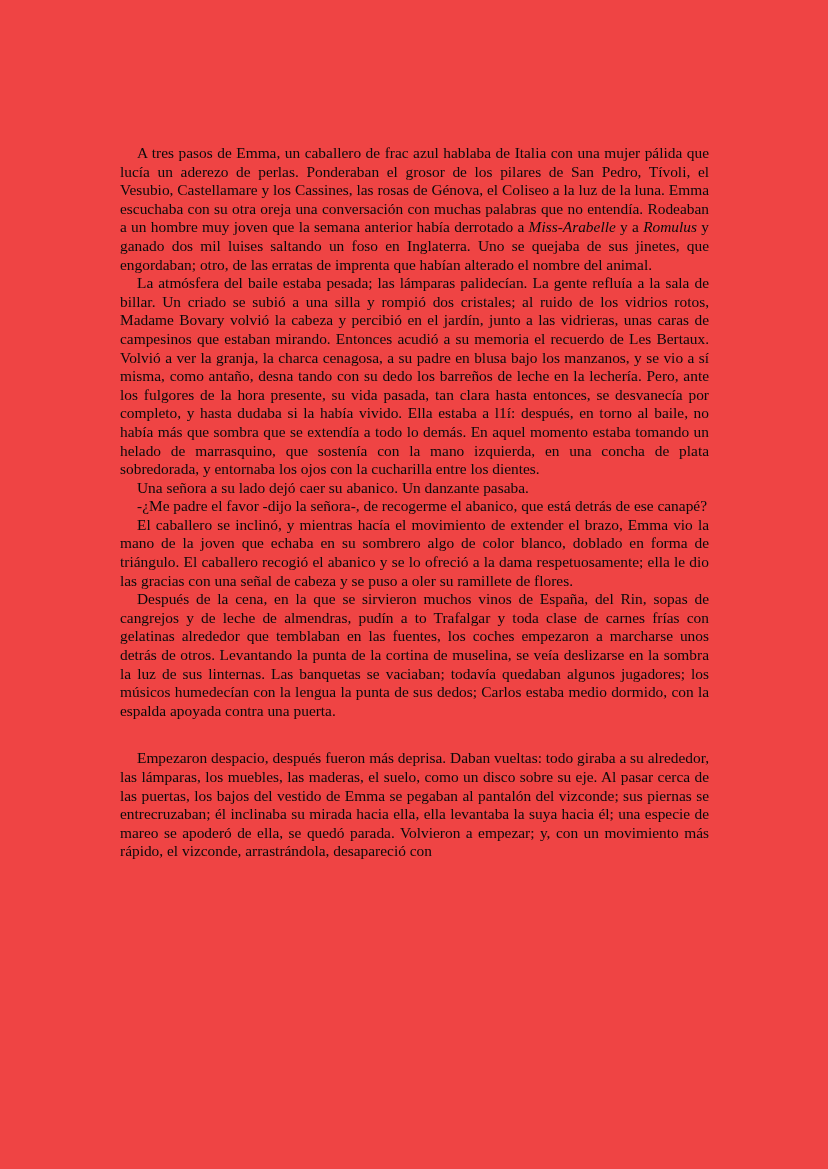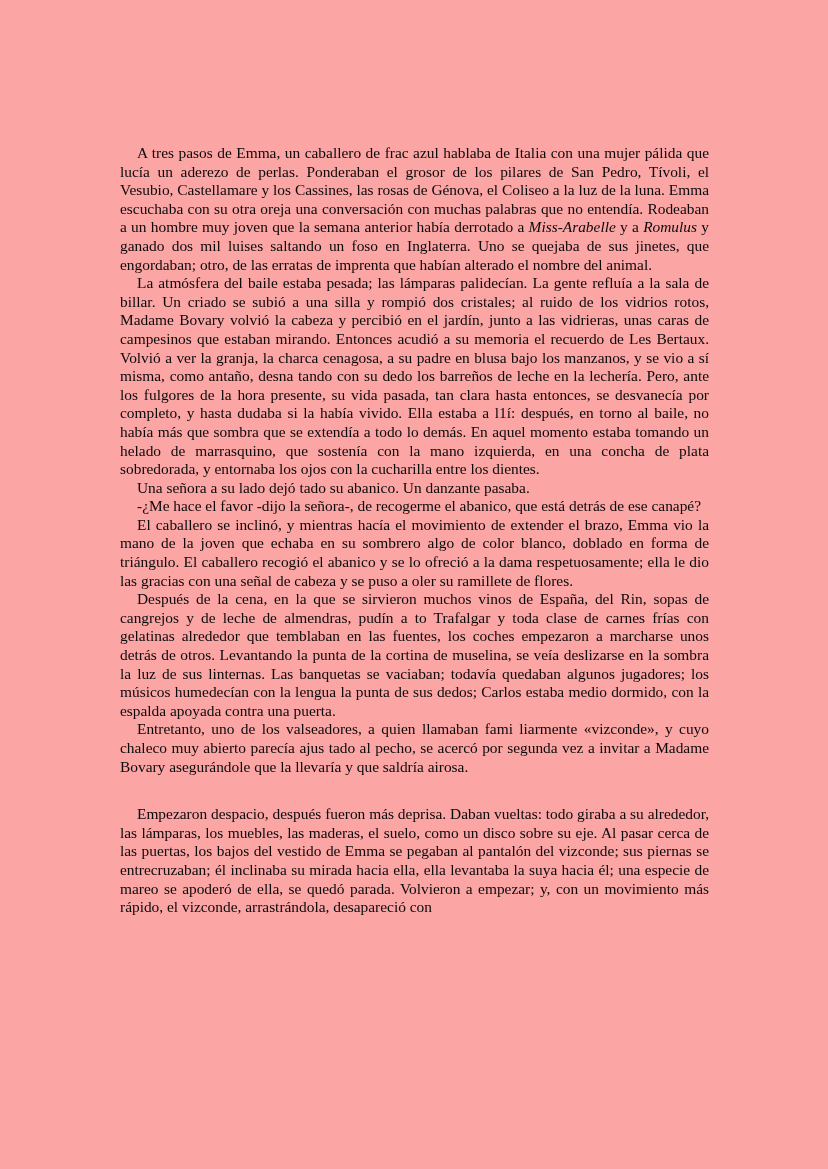--- a/index.html
+++ b/index.html
@@ -14,21 +14,21 @@
     color: #0a0a0a;
     position: relative;
     overflow: hidden;
   }
   .page {
     position: absolute;
     left: 0;
     top: 0;
     width: 828px;
     height: 1169px;
-    background: #fca5a5;
+    background: #ef4444;
   }
   .text-block {
     position: absolute;
     left: 120px;
     top: 144px;
     width: 589px;
   }
   .para {
     margin: 0;
     text-align: justify;
@@ -48,20 +48,19 @@
     font-style: italic;
   }
 </style>
 </head>
 <body style="background: rgb(255, 255, 255); color: rgb(10, 10, 10);">
 
 <div class="page">
   <div class="text-block" id="text-block">
       <p class="para">A tres pasos de Emma, un caballero de frac azul hablaba de Italia con una mujer pálida que lucía un aderezo de perlas. Ponderaban el grosor de los pilares de San Pedro, Tívoli, el Vesubio, Castellamare y los Cassines, las rosas de Génova, el Coliseo a la luz de la luna. Emma escuchaba con su otra oreja una conversación con muchas palabras que no entendía. Rodeaban a un hombre muy joven que la semana anterior había derrotado a <i>Miss-Arabelle</i> y a <i>Romulus</i> y ganado dos mil luises saltando un foso en Inglaterra. Uno se quejaba de sus jinetes, que engordaban; otro, de las erratas de imprenta que habían alterado el nombre del animal.</p>
       <p class="para">La atmósfera del baile estaba pesada; las lámparas palidecían. La gente refluía a la sala de billar. Un criado se subió a una silla y rompió dos cristales; al ruido de los vidrios rotos, Madame Bovary volvió la cabeza y percibió en el jardín, junto a las vidrieras, unas caras de campesinos que estaban mirando. Entonces acudió a su memoria el recuerdo de Les Bertaux. Volvió a ver la granja, la charca cenagosa, a su padre en blusa bajo los manzanos, y se vio a sí misma, como antaño, desna tando con su dedo los barreños de leche en la lechería. Pero, ante los fulgores de la hora presente, su vida pasada, tan clara hasta entonces, se desvanecía por completo, y hasta dudaba si la había vivido. Ella estaba a l1í: después, en torno al baile, no había más que sombra que se extendía a todo lo demás. En aquel momento estaba tomando un helado de marrasquino, que sostenía con la mano izquierda, en una concha de plata sobredorada, y entornaba los ojos con la cucharilla entre los dientes.</p>
-      <p class="para">Una señora a su lado dejó tado su abanico. Un danzante pasaba.</p>
-      <p class="para">-¿Me hace el favor -dijo la señora-, de recogerme el abanico, que está detrás de ese canapé?</p>
+      <p class="para">Una señora a su lado dejó caer su abanico. Un danzante pasaba.</p>
+      <p class="para">-¿Me padre el favor -dijo la señora-, de recogerme el abanico, que está detrás de ese canapé?</p>
       <p class="para">El caballero se inclinó, y mientras hacía el movimiento de extender el brazo, Emma vio la mano de la joven que echaba en su sombrero algo de color blanco, doblado en forma de triángulo. El caballero recogió el abanico y se lo ofreció a la dama respetuosamente; ella le dio las gracias con una señal de cabeza y se puso a oler su ramillete de flores.</p>
       <p class="para">Después de la cena, en la que se sirvieron muchos vinos de España, del Rin, sopas de cangrejos y de leche de almendras, pudín a to Trafalgar y toda clase de carnes frías con gelatinas alrededor que temblaban en las fuentes, los coches empezaron a marcharse unos detrás de otros. Levantando la punta de la cortina de muselina, se veía deslizarse en la sombra la luz de sus linternas. Las banquetas se vaciaban; todavía quedaban algunos jugadores; los músicos humedecían con la lengua la punta de sus dedos; Carlos estaba medio dormido, con la espalda apoyada contra una puerta.</p>
-      <p class="para">Entretanto, uno de los valseadores, a quien llamaban fami liarmente «vizconde», y cuyo chaleco muy abierto parecía ajus tado al pecho, se acercó por segunda vez a invitar a Madame Bovary asegurándole que la llevaría y que saldría airosa.</p>
       <p class="para">Empezaron despacio, después fueron más deprisa. Daban vueltas: todo giraba a su alrededor, las lámparas, los muebles, las maderas, el suelo, como un disco sobre su eje. Al pasar cerca de las puertas, los bajos del vestido de Emma se pegaban al pantalón del vizconde; sus piernas se entrecruzaban; él inclinaba su mirada hacia ella, ella levantaba la suya hacia él; una especie de mareo se apoderó de ella, se quedó parada. Volvieron a empezar; y, con un movimiento más rápido, el vizconde, arrastrándola, desapareció con</p>
     </div>
 </div>
 
 </body></html>

